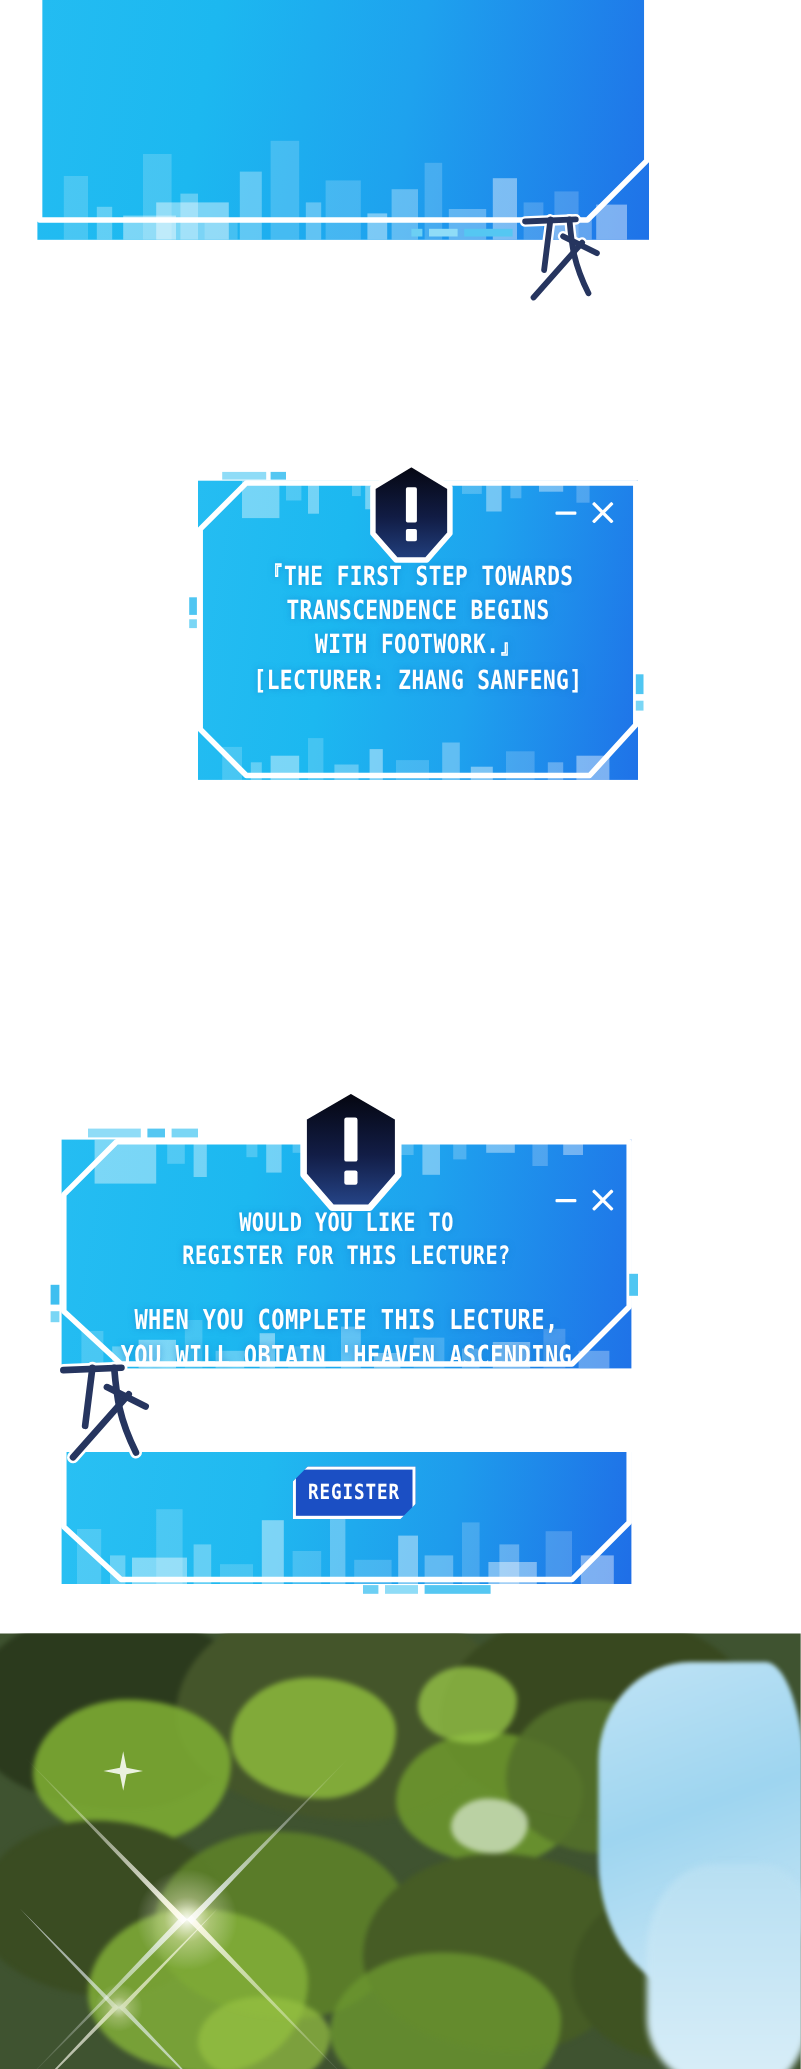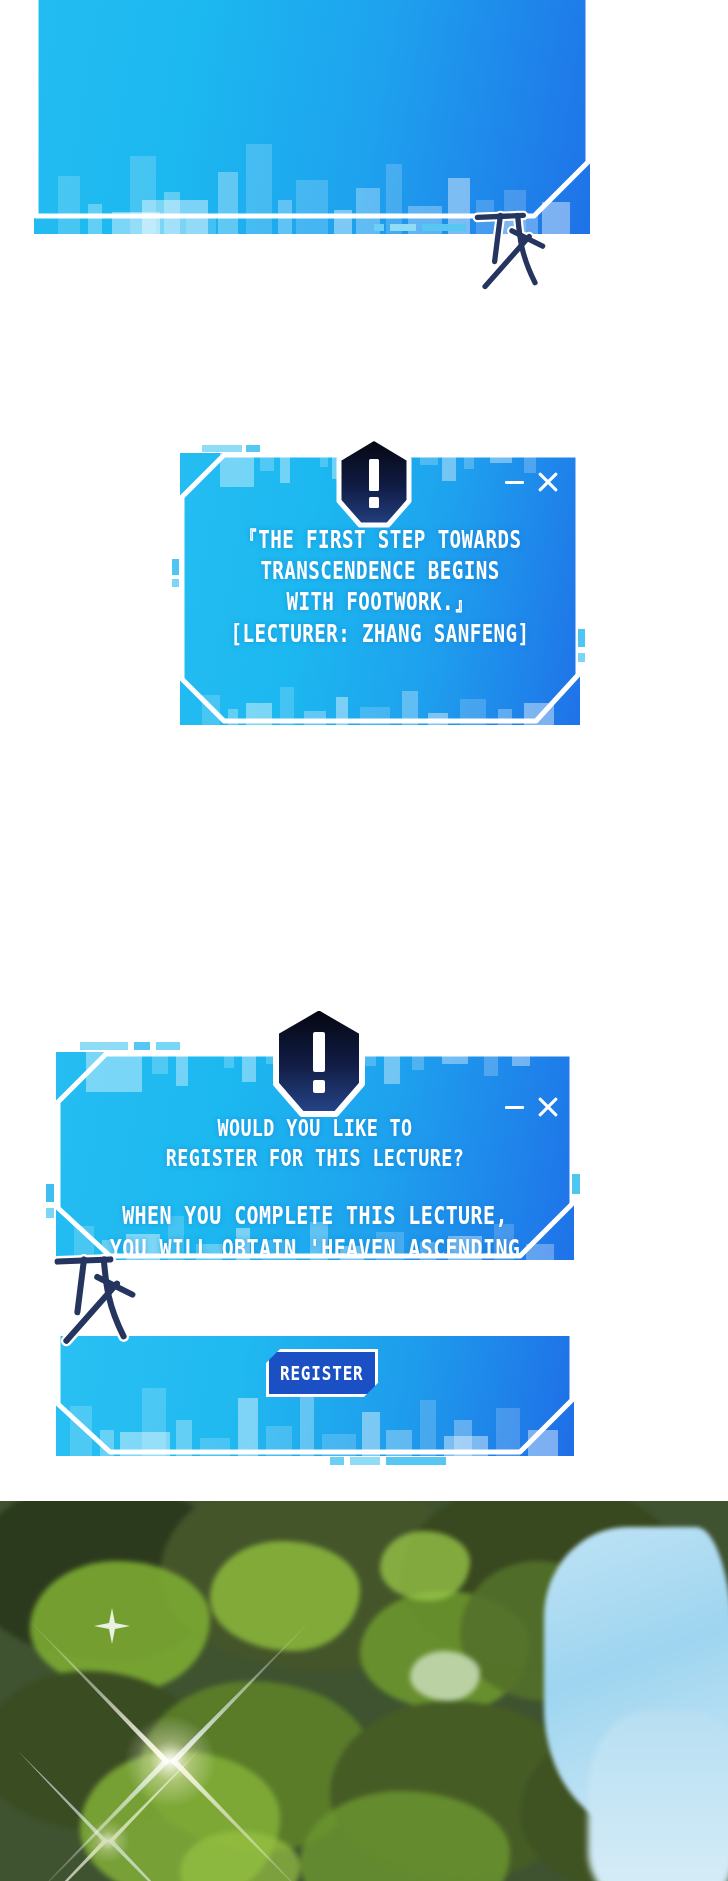--- a/index.html
+++ b/index.html
@@ -1,21 +1,21 @@
 <!DOCTYPE html>
 <html><head>
 <meta charset="utf-8">
 <style>
   html,body{margin:0;padding:0;background:#fff;}
   body{
     width:728px;height:1881px;position:relative;overflow:hidden;
     font-family:"Liberation Sans", sans-serif;
     -webkit-font-smoothing:antialiased;
   }
-  .stage{position:absolute;inset:0;background:#ffffff;margin-top:16px;}
+  .stage{position:absolute;inset:0;background:#ffffff;}
 
   
   .dialog{position:absolute;}
   .dlg-body{
     position:absolute;inset:0;
     background:linear-gradient(100deg,#25bdf2 0%,#1cb8f0 32%,#1ea2ee 62%,#1f72e8 100%);
     overflow:hidden;
   }
   .dlg-frame{position:absolute;inset:0;pointer-events:none;}
   .dlg-frame svg{display:block;width:100%;height:100%;overflow:visible;}

